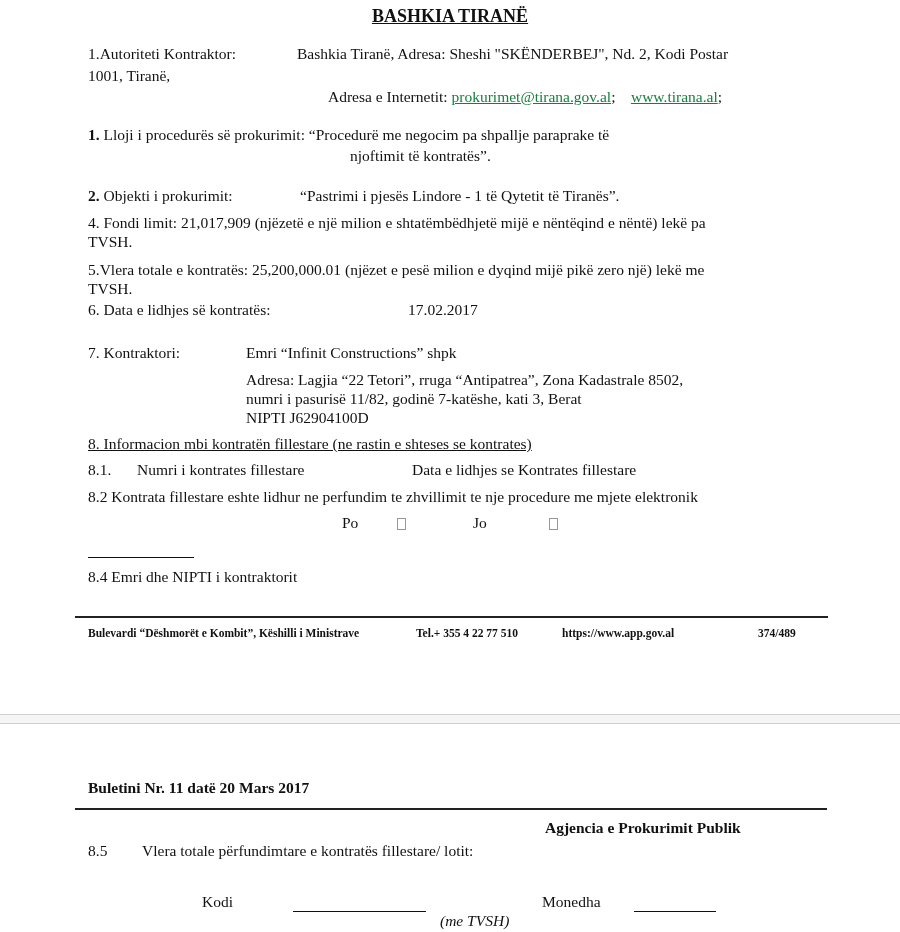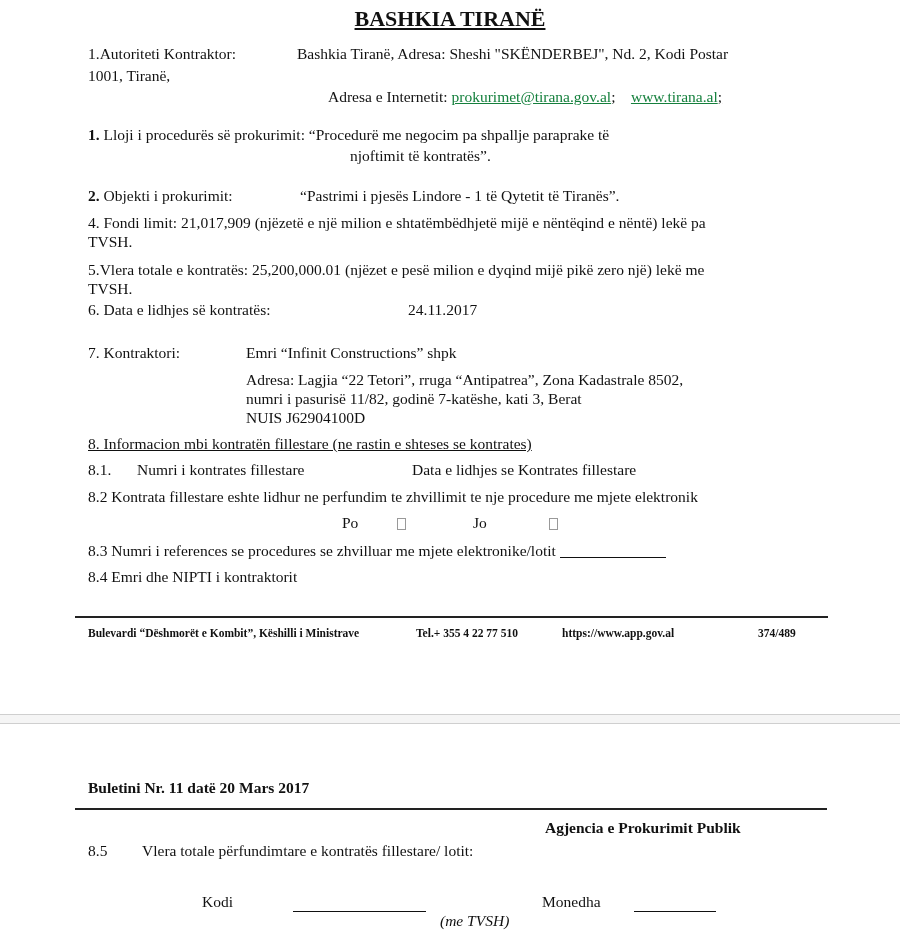--- a/index.html
+++ b/index.html
@@ -14,21 +14,21 @@
       overflow: hidden;
       font-family: "Liberation Serif", "DejaVu Serif", serif;
       color: #111111;
       font-size: 15.5px;
     }
     .abs { position: absolute; white-space: nowrap; }
     .title {
       left: 0; width: 900px; top: 6px;
       text-align: center;
       font-weight: bold;
-      font-size: 22px;
+      font-size: 18px;
       text-decoration: underline;
     }
     a.link { color: #15803d; text-decoration: underline; }
     b.num { font-weight: bold; }
     .checkbox {
       display: inline-block;
       width: 7px; height: 10px;
       border: 1px solid #999;
       vertical-align: -1px;
     }
@@ -81,43 +81,42 @@
 </div>
 <div class="abs" style="left:300px; top:187px;">“Pastrimi i pjesës Lindore - 1 të Qytetit të Tiranës”.</div>
 
 <div class="abs" style="left:88px; top:214px;">4. Fondi limit: 21,017,909 (njëzetë e një milion e shtatëmbëdhjetë mijë e nëntëqind e nëntë) lekë pa</div>
 <div class="abs" style="left:88px; top:233px;">TVSH.</div>
 
 <div class="abs" style="left:88px; top:261px;">5.Vlera totale e kontratës:  25,200,000.01 (njëzet e pesë milion e dyqind mijë pikë zero një) lekë me</div>
 <div class="abs" style="left:88px; top:280px;">TVSH.</div>
 
 <div class="abs" style="left:88px; top:301px;">6. Data e lidhjes së kontratës:</div>
-<div class="abs" style="left:408px; top:301px;">24.11.2017</div>
+<div class="abs" style="left:408px; top:301px;">17.02.2017</div>
 
 <div class="abs" style="left:88px; top:344px;">7. Kontraktori:</div>
 <div class="abs" style="left:246px; top:344px;">Emri    “Infinit Constructions” shpk</div>
 <div class="abs" style="left:246px; top:371px;">Adresa: Lagjia “22 Tetori”, rruga “Antipatrea”, Zona Kadastrale 8502,</div>
 <div class="abs" style="left:246px; top:390px;">numri i pasurisë 11/82, godinë  7-katëshe, kati 3, Berat</div>
-<div class="abs" style="left:246px; top:409px;">NUIS   J62904100D</div>
+<div class="abs" style="left:246px; top:409px;">NIPTI   J62904100D</div>
 
 <div class="abs" style="left:88px; top:435px; text-decoration:underline;">8. Informacion mbi kontratën  fillestare (ne rastin e shteses se kontrates)</div>
 
 <div class="abs" style="left:88px; top:461px;">8.1.</div>
 <div class="abs" style="left:137px; top:461px;">Numri i kontrates fillestare</div>
 <div class="abs" style="left:412px; top:461px;">Data e lidhjes se Kontrates fillestare</div>
 
 <div class="abs" style="left:88px; top:488px;">8.2   Kontrata fillestare eshte lidhur ne perfundim te zhvillimit te nje procedure me mjete elektronik</div>
 
 <div class="abs" style="left:342px; top:514px;">Po</div>
 <span class="abs checkbox" style="left:397px; top:518px;"></span>
 <div class="abs" style="left:473px; top:514px;">Jo</div>
 <span class="abs checkbox" style="left:549px; top:518px;"></span>
 
 <div class="abs" style="left:88px; top:542px;">
-  <span>8.3  Numri i references se procedures se zhvilluar me mjete elektronike/lotit</span>
   <span class="blank" style="width:106px;"></span>
 </div>
 
 <div class="abs" style="left:88px; top:568px;">8.4  Emri dhe NIPTI i kontraktorit</div>
 
 <div class="rule-thick" style="left:75px; width:753px; top:616px;"></div>
 <div class="abs footer-text" style="left:88px; top:627px;">Bulevardi “Dëshmorët e Kombit”, Këshilli i Ministrave</div>
 <div class="abs footer-text" style="left:416px; top:627px;">Tel.+ 355 4 22 77 510</div>
 <div class="abs footer-text" style="left:562px; top:627px;">https://www.app.gov.al</div>
 <div class="abs footer-text" style="left:758px; top:627px;">374/489</div>

